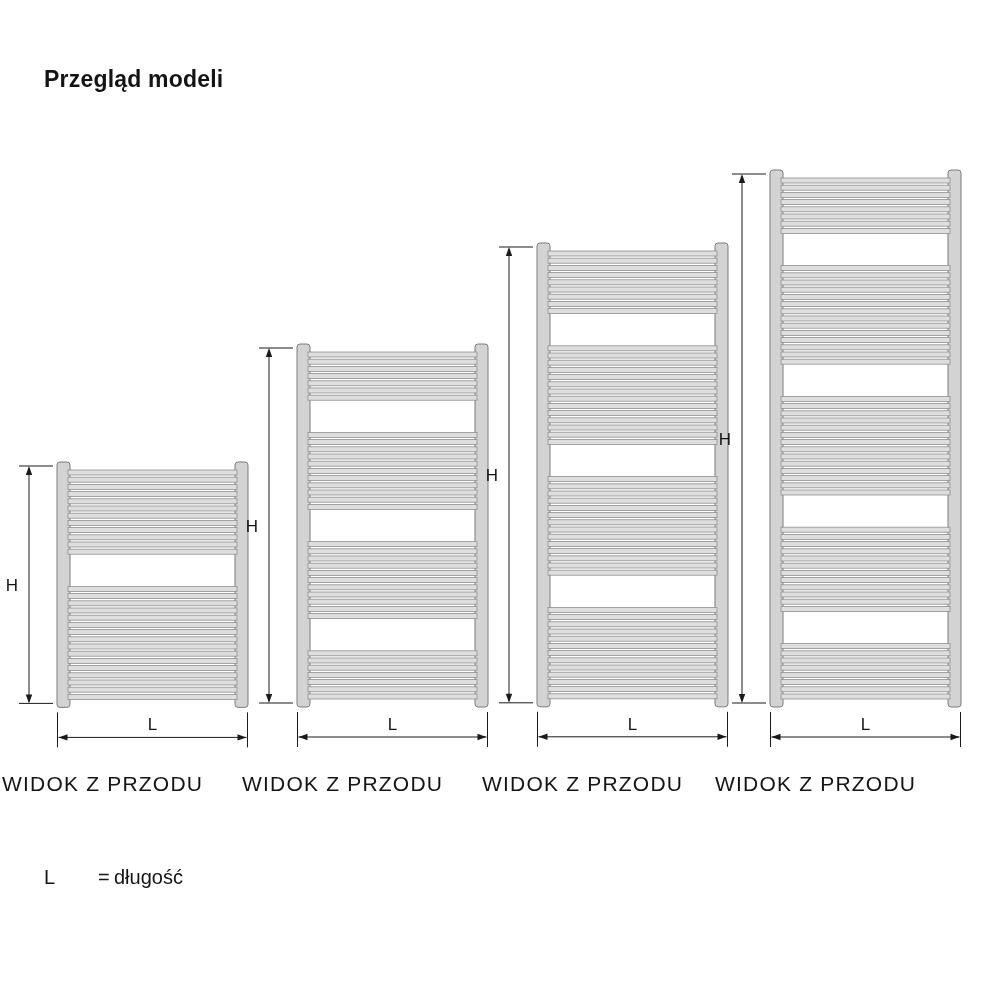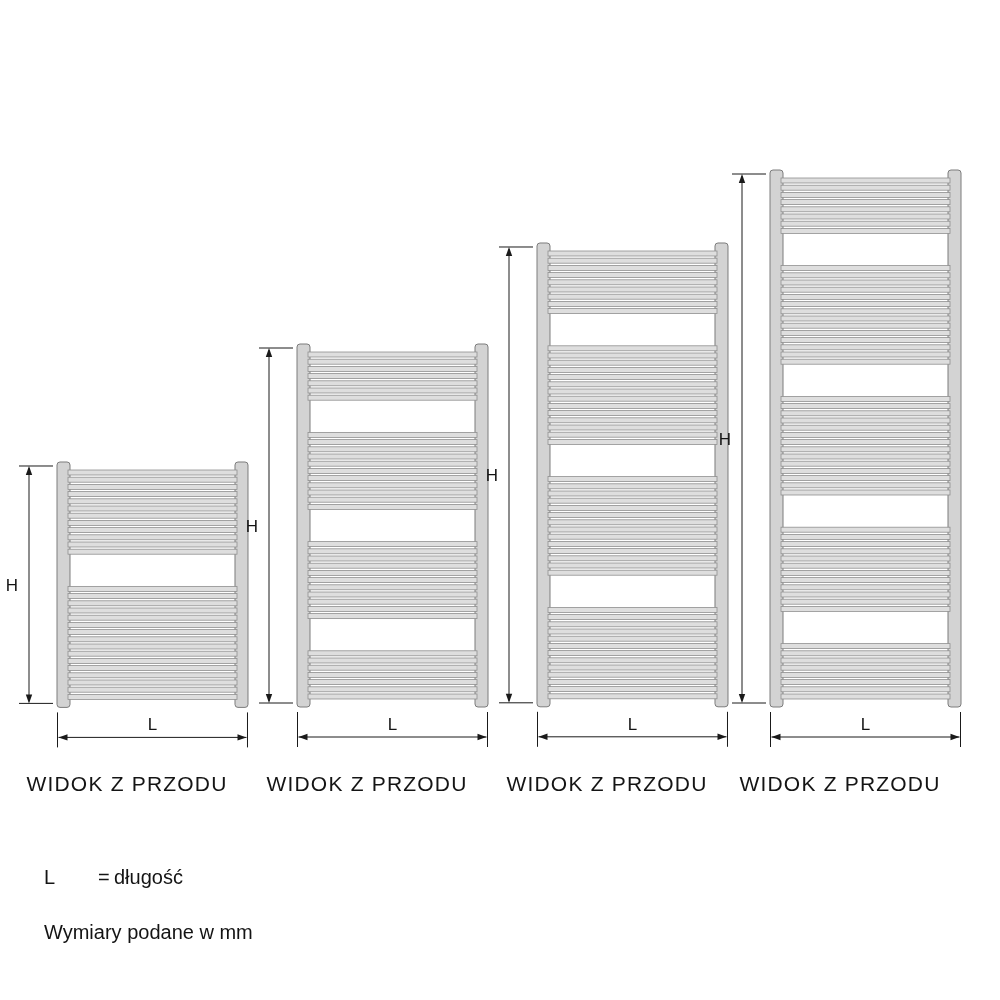--- a/index.html
+++ b/index.html
@@ -1,32 +1,33 @@
 <!DOCTYPE html>
 <html><head>
 <meta charset="utf-8">
 <style>
   html,body{margin:0;padding:0}
   body{background:#ffffff;font-family:"Liberation Sans",sans-serif;color:#141414}
   .canvas{position:relative;width:1000px;height:1000px;background:#ffffff;overflow:hidden}
   .title{position:absolute;left:44px;top:66px;margin:0;font-size:23px;font-weight:bold;letter-spacing:.2px}
-  .view-label{position:absolute;top:772px;width:250px;text-align:center;font-size:21px;letter-spacing:1.2px;white-space:nowrap}
+  .view-label{position:absolute;top:772px;width:250px;text-align:left;font-size:21px;letter-spacing:1.2px;white-space:nowrap}
   .legend{position:absolute;left:0;top:866px;width:100%;height:28px;font-size:20px}
   .legend span{position:absolute;top:0}
   .legend .sym{left:44px}
   .legend .eq{left:98px}
   .legend .meaning{left:114px}
   .note{position:absolute;left:44px;top:921px;font-size:20px}
   svg{position:absolute}
   svg text{font-family:"Liberation Sans",sans-serif;fill:#141414}
 </style>
 </head>
 <body>
 
 <div class="canvas">
+  <h1 class="title">Przegląd modeli</h1>
 
   <div id="diagrams">
       <svg width="250" height="306.4" viewBox="0 0 250 306.4" style="left: 2px; top: 455.6px;">
         <g>
           <rect x="55" y="6" width="13" height="245.4" rx="3" fill="#d3d3d3" stroke="#7c7c7c" stroke-width="1"></rect>
           <rect x="233" y="6" width="13" height="245.4" rx="3" fill="#d3d3d3" stroke="#7c7c7c" stroke-width="1"></rect>
           <rect x="66" y="14" width="169" height="5" fill="#dedede" stroke="#8f8f8f" stroke-width="0.8"></rect>
           <rect x="66" y="21.2" width="169" height="5" fill="#dedede" stroke="#8f8f8f" stroke-width="0.8"></rect>
           <rect x="66" y="28.4" width="169" height="5" fill="#dedede" stroke="#8f8f8f" stroke-width="0.8"></rect>
           <rect x="66" y="35.6" width="169" height="5" fill="#dedede" stroke="#8f8f8f" stroke-width="0.8"></rect>
@@ -286,14 +287,13 @@
   <div class="view-label" style="left:242px">WIDOK Z PRZODU</div>
   <div class="view-label" style="left:482px">WIDOK Z PRZODU</div>
   <div class="view-label" style="left:715px">WIDOK Z PRZODU</div>
 
   <div class="legend">
     <span class="sym">L</span>
     <span class="eq">=</span>
     <span class="meaning">długość</span>
   </div>
 
-  <div class="note">Wymiary podane w mm</div>
 </div>
 
 </body></html>

